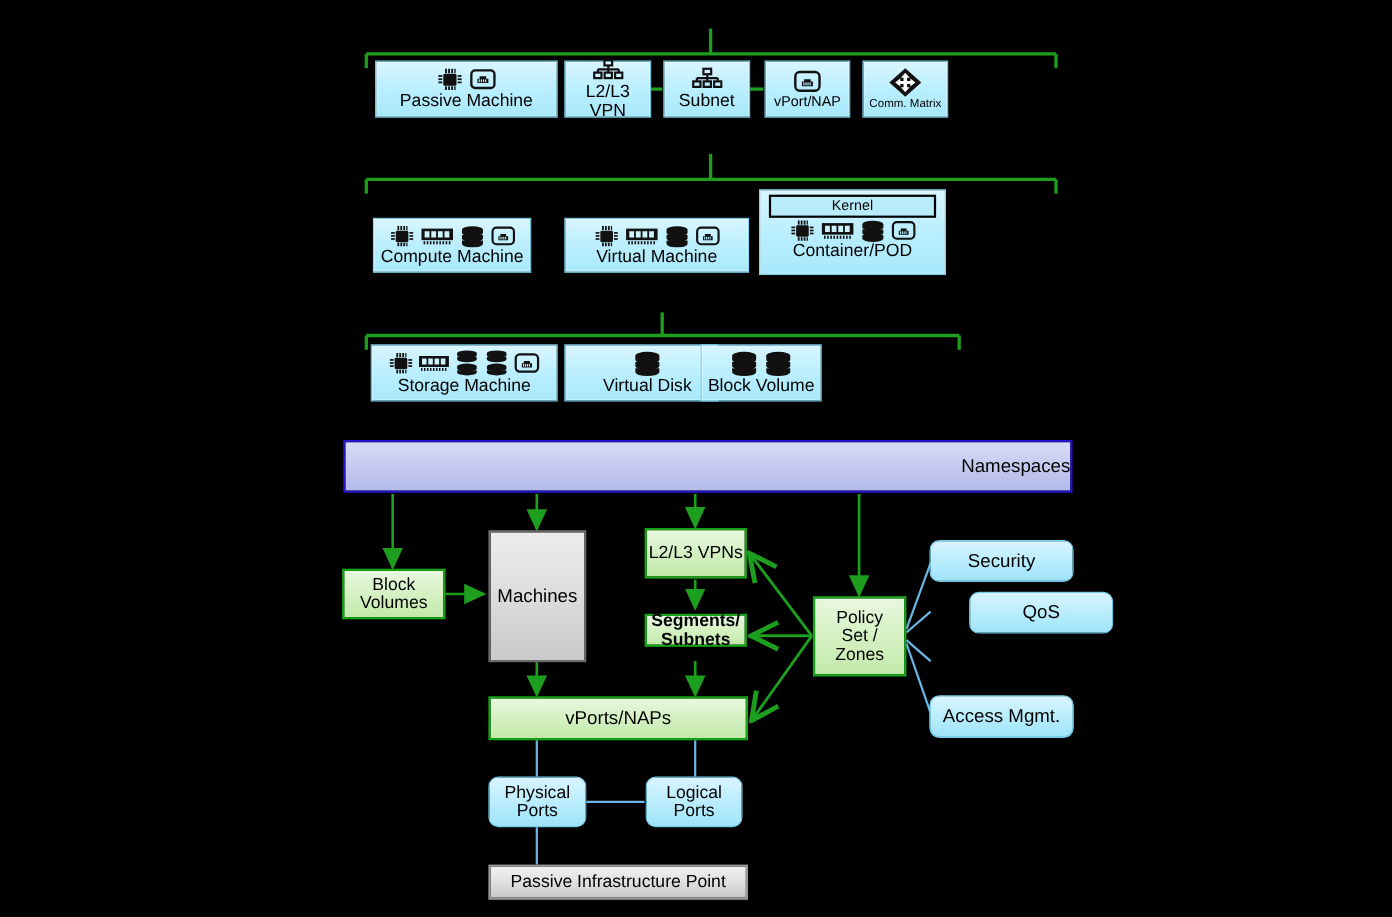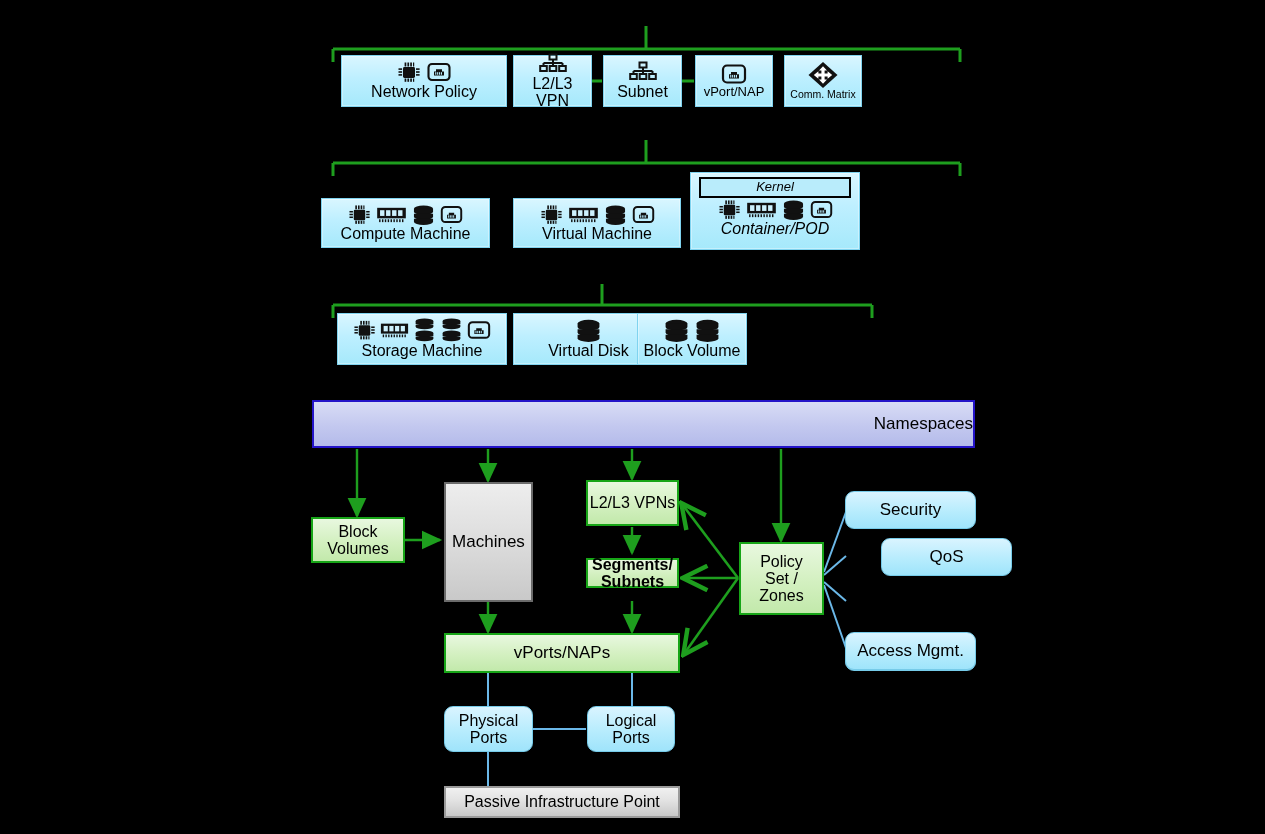--- a/index.html
+++ b/index.html
@@ -163,21 +163,21 @@
         <rect x="1.5" y="3" width="21" height="16" rx="3.5" fill="none" stroke="#111" stroke-width="2.1"></rect>
         <path d="M7 14.5 h10 v-4 l-2,0 v-2.2 h-6 v2.2 l-2,0 z" fill="#111"></path>
         <g fill="#b7ecfd">
             <rect x="8.2" y="11.2" width="1.1" height="2.5"></rect>
             <rect x="10.1" y="11.2" width="1.1" height="2.5"></rect>
         <rect x="12" y="11.2" width="1.1" height="2.5"></rect>
             <rect x="13.9" y="11.2" width="1.1" height="2.5"></rect>
           </g>
       </svg>
     </div>
-    <span class="lbl">Network Policy</span>
+    <span class="lbl">Passive Machine</span>
   </div>
 
   <div class="box cyan" style="left:513px; top:55px; width:79px; height:52px;">
     <div class="iconrow">
       <svg width="28" height="22" viewBox="0 0 28 22">
         <g fill="none" stroke="#111" stroke-width="2">
           <rect x="10.5" y="1.5" width="7" height="5"></rect>
           <path d="M14 6.5 v3.5 M4.5 10 h19 M4.5 10 v3 M14 10 v3 M23.5 10 v3"></path>
           <rect x="1.2" y="13" width="6.6" height="5"></rect>
           <rect x="10.7" y="13" width="6.6" height="5"></rect>
@@ -227,21 +227,21 @@
                  L21 9.6 L18.6 9.6 L18.6 12.6
                  L21.6 12.6 L21.6 10.3 L26.2 14 L21.6 17.7 L21.6 15.4 L18.6 15.4
                  L18.6 18.4 L21 18.4 L17 22.8 L13 18.4 L15.4 18.4 L15.4 15.4
                  L12.4 15.4 L12.4 17.7 L7.8 14 L12.4 10.3 L12.4 12.6 L15.4 12.6
                  L15.4 9.6 L13 9.6 Z" fill="#ffffff"></path>
       </svg>
     </div>
     <span class="lbl-xs">Comm. Matrix</span>
   </div>
 
-  <div class="box cyan" style="left:321px; top:198px; width:169px; height:50px;">
+  <div class="box cyan" style="left:339px; top:198px; width:144px; height:50px;">
     <div class="iconrow" style="gap:5px;">
       <svg width="23" height="21" viewBox="0 0 24 22">
         <g fill="#111">
             <rect x="6" y="6" width="12" height="11" rx="1.4"></rect>
         <rect x="7.6" y="1.5" width="1.7" height="4"></rect>
             <rect x="10.4" y="1.5" width="1.7" height="4"></rect>
         <rect x="13.2" y="1.5" width="1.7" height="4"></rect>
             <rect x="16" y="1.5" width="1.2" height="4"></rect>
         <rect x="7.6" y="17.5" width="1.7" height="3.3"></rect>
             <rect x="10.4" y="17.5" width="1.7" height="3.3"></rect>
@@ -353,21 +353,21 @@
             <rect x="9.2" y="11.9" width="1.1" height="2.7"></rect>
             <rect x="11.1" y="11.9" width="1.1" height="2.7"></rect>
         <rect x="13" y="11.9" width="1.1" height="2.7"></rect>
             <rect x="14.9" y="11.9" width="1.1" height="2.7"></rect>
           </g>
       </svg>
     </div>
     <span class="lbl">Virtual Machine</span>
   </div>
 
-  <div class="box cyan" style="left:690px; top:172px; width:170px; height:78px; justify-content:flex-start; padding-top:4px;font-style:italic;">
+  <div class="box cyan" style="left:690px; top:172px; width:170px; height:78px; justify-content:flex-start; padding-top:4px;">
     <div class="kernel" style="position:relative; width:152px; height:21px; display:flex; align-items:center; justify-content:center;">
       <span class="lbl-sm">Kernel</span>
     </div>
     <div class="iconrow" style="gap:5px; margin-top:1px;">
       <svg width="23" height="21" viewBox="0 0 24 22">
         <g fill="#111">
             <rect x="6" y="6" width="12" height="11" rx="1.4"></rect>
         <rect x="7.6" y="1.5" width="1.7" height="4"></rect>
             <rect x="10.4" y="1.5" width="1.7" height="4"></rect>
         <rect x="13.2" y="1.5" width="1.7" height="4"></rect>

